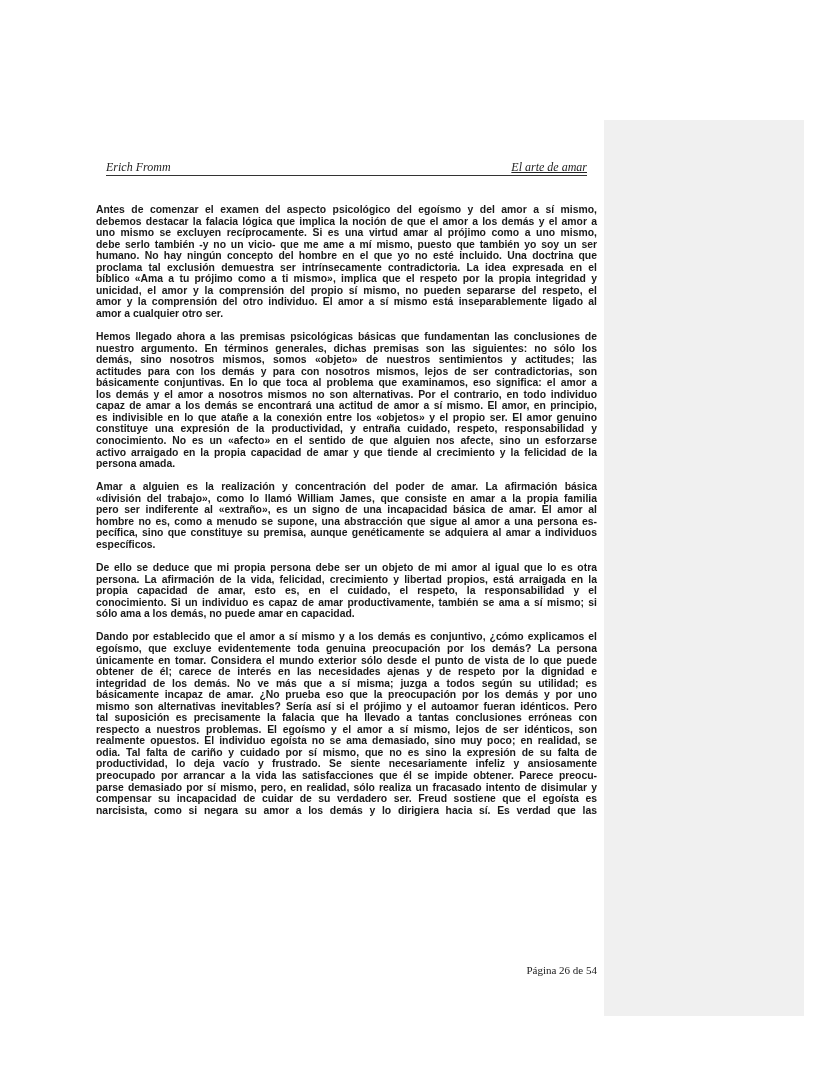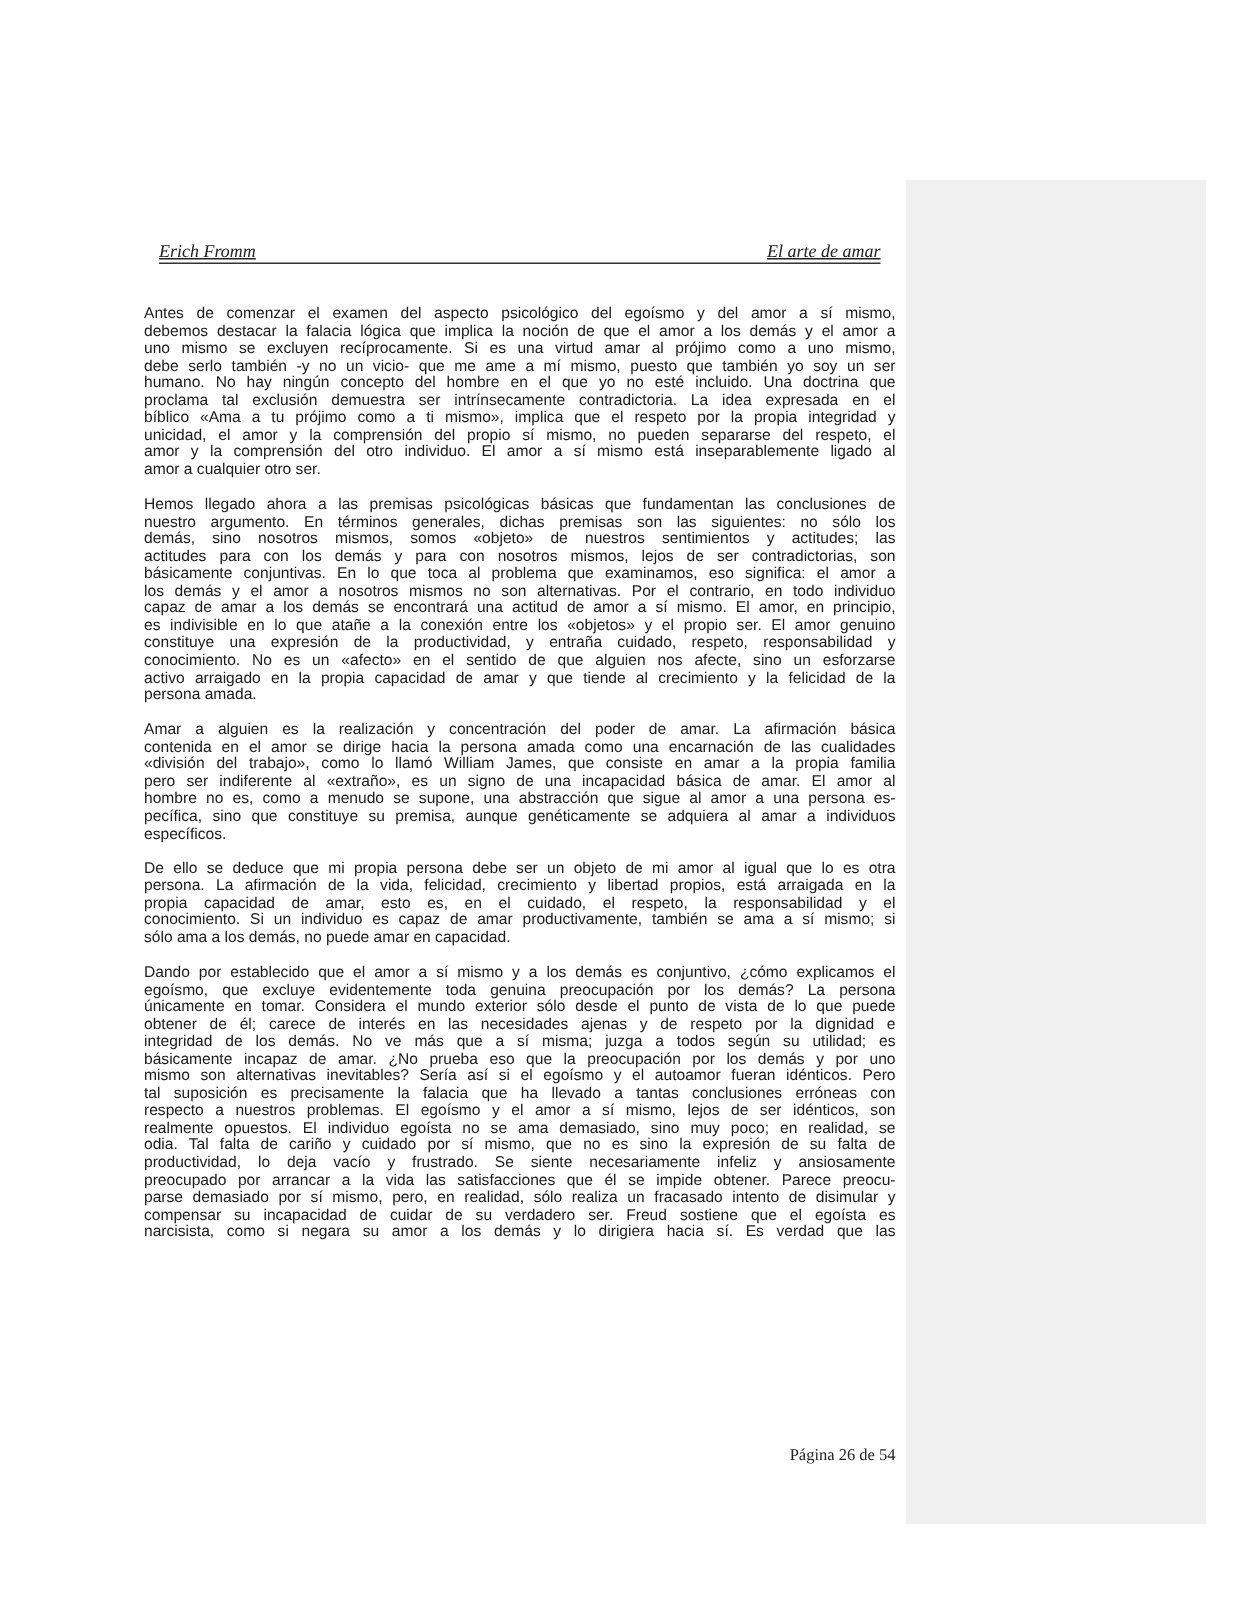--- a/index.html
+++ b/index.html
@@ -6,27 +6,27 @@
   body {
     width: 828px; height: 1071px; background: #ffffff; position: relative; overflow: hidden;
     font-family: "Liberation Sans", sans-serif; color: #1a1a1a;
   }
   .page { position: absolute; left: 0; top: 0; width: 604px; height: 1071px; }
   .header {
     position: absolute; left: 106px; top: 161px; width: 481px; height: 14px;
     border-bottom: 1.2px solid #333;
     font-family: "Liberation Serif", serif; font-style: italic; font-size: 12px; color: #222;
   }
-  .header .left { position: absolute; left: 0; bottom: 0; text-decoration: underline; }
+  .header .left { position: absolute; left: 0; bottom: 0; }
   .header .right { position: absolute; right: 0; bottom: 0; text-decoration: underline; }
   .body { position: absolute; left: 96px; top: 204px; width: 501px; }
   .para { margin: 0 0 11.6px 0; }
   .line {
     display: block; font-size: 10.4px; line-height: 11.55px; height: 11.55px;
-    text-align: justify; text-align-last: justify; white-space: nowrap; overflow: visible;
+    text-align: justify; text-align-last: justify; white-space: nowrap; overflow: visible; font-weight: bold;
   }
   .line.last { text-align-last: left; }
   .footer {
     position: absolute; left: 470px; top: 964px; width: 127px; text-align: right;
     font-family: "Liberation Serif", serif; font-size: 11px; color: #222;
   }
   .comment-pane {
     position: absolute; left: 604px; top: 120px; width: 200px; height: 896px;
     background: #f0f0f0;
   }
@@ -62,42 +62,41 @@
         <span class="line">los demás y el amor a nosotros mismos no son alternativas. Por el contrario, en todo individuo</span>
         <span class="line">capaz de amar a los demás se encontrará una actitud de amor a sí mismo. El amor, en principio,</span>
         <span class="line">es indivisible en lo que atañe a la conexión entre los «objetos» y el propio ser. El amor genuino</span>
         <span class="line">constituye una expresión de la productividad, y entraña cuidado, respeto, responsabilidad y</span>
         <span class="line">conocimiento. No es un «afecto» en el sentido de que alguien nos afecte, sino un esforzarse</span>
         <span class="line">activo arraigado en la propia capacidad de amar y que tiende al crecimiento y la felicidad de la</span>
         <span class="line last">persona amada.</span>
       </div>
       <div class="para">
         <span class="line">Amar a alguien es la realización y concentración del poder de amar. La afirmación básica</span>
-        <span class="line">contenida en el amor se dirige hacia la persona amada como una encarnación de las cualidades</span>
         <span class="line">«división del trabajo», como lo llamó William James, que consiste en amar a la propia familia</span>
         <span class="line">pero ser indiferente al «extraño», es un signo de una incapacidad básica de amar. El amor al</span>
         <span class="line">hombre no es, como a menudo se supone, una abstracción que sigue al amor a una persona es-</span>
         <span class="line">pecífica, sino que constituye su premisa, aunque genéticamente se adquiera al amar a individuos</span>
         <span class="line last">específicos.</span>
       </div>
       <div class="para">
         <span class="line">De ello se deduce que mi propia persona debe ser un objeto de mi amor al igual que lo es otra</span>
         <span class="line">persona. La afirmación de la vida, felicidad, crecimiento y libertad propios, está arraigada en la</span>
         <span class="line">propia capacidad de amar, esto es, en el cuidado, el respeto, la responsabilidad y el</span>
         <span class="line">conocimiento. Si un individuo es capaz de amar productivamente, también se ama a sí mismo; si</span>
         <span class="line last">sólo ama a los demás, no puede amar en capacidad.</span>
       </div>
       <div class="para">
         <span class="line">Dando por establecido que el amor a sí mismo y a los demás es conjuntivo, ¿cómo explicamos el</span>
         <span class="line">egoísmo, que excluye evidentemente toda genuina preocupación por los demás? La persona</span>
         <span class="line">únicamente en tomar. Considera el mundo exterior sólo desde el punto de vista de lo que puede</span>
         <span class="line">obtener de él; carece de interés en las necesidades ajenas y de respeto por la dignidad e</span>
         <span class="line">integridad de los demás. No ve más que a sí misma; juzga a todos según su utilidad; es</span>
         <span class="line">básicamente incapaz de amar. ¿No prueba eso que la preocupación por los demás y por uno</span>
-        <span class="line">mismo son alternativas inevitables? Sería así si el egoísmo y el autoamor fueran idénticos. Pero</span>
+        <span class="line">mismo son alternativas inevitables? Sería así si el prójimo y el autoamor fueran idénticos. Pero</span>
         <span class="line">tal suposición es precisamente la falacia que ha llevado a tantas conclusiones erróneas con</span>
         <span class="line">respecto a nuestros problemas. El egoísmo y el amor a sí mismo, lejos de ser idénticos, son</span>
         <span class="line">realmente opuestos. El individuo egoísta no se ama demasiado, sino muy poco; en realidad, se</span>
         <span class="line">odia. Tal falta de cariño y cuidado por sí mismo, que no es sino la expresión de su falta de</span>
         <span class="line">productividad, lo deja vacío y frustrado. Se siente necesariamente infeliz y ansiosamente</span>
         <span class="line">preocupado por arrancar a la vida las satisfacciones que él se impide obtener. Parece preocu-</span>
         <span class="line">parse demasiado por sí mismo, pero, en realidad, sólo realiza un fracasado intento de disimular y</span>
         <span class="line">compensar su incapacidad de cuidar de su verdadero ser. Freud sostiene que el egoísta es</span>
         <span class="line">narcisista, como si negara su amor a los demás y lo dirigiera hacia sí. Es verdad que las</span>
       </div>

